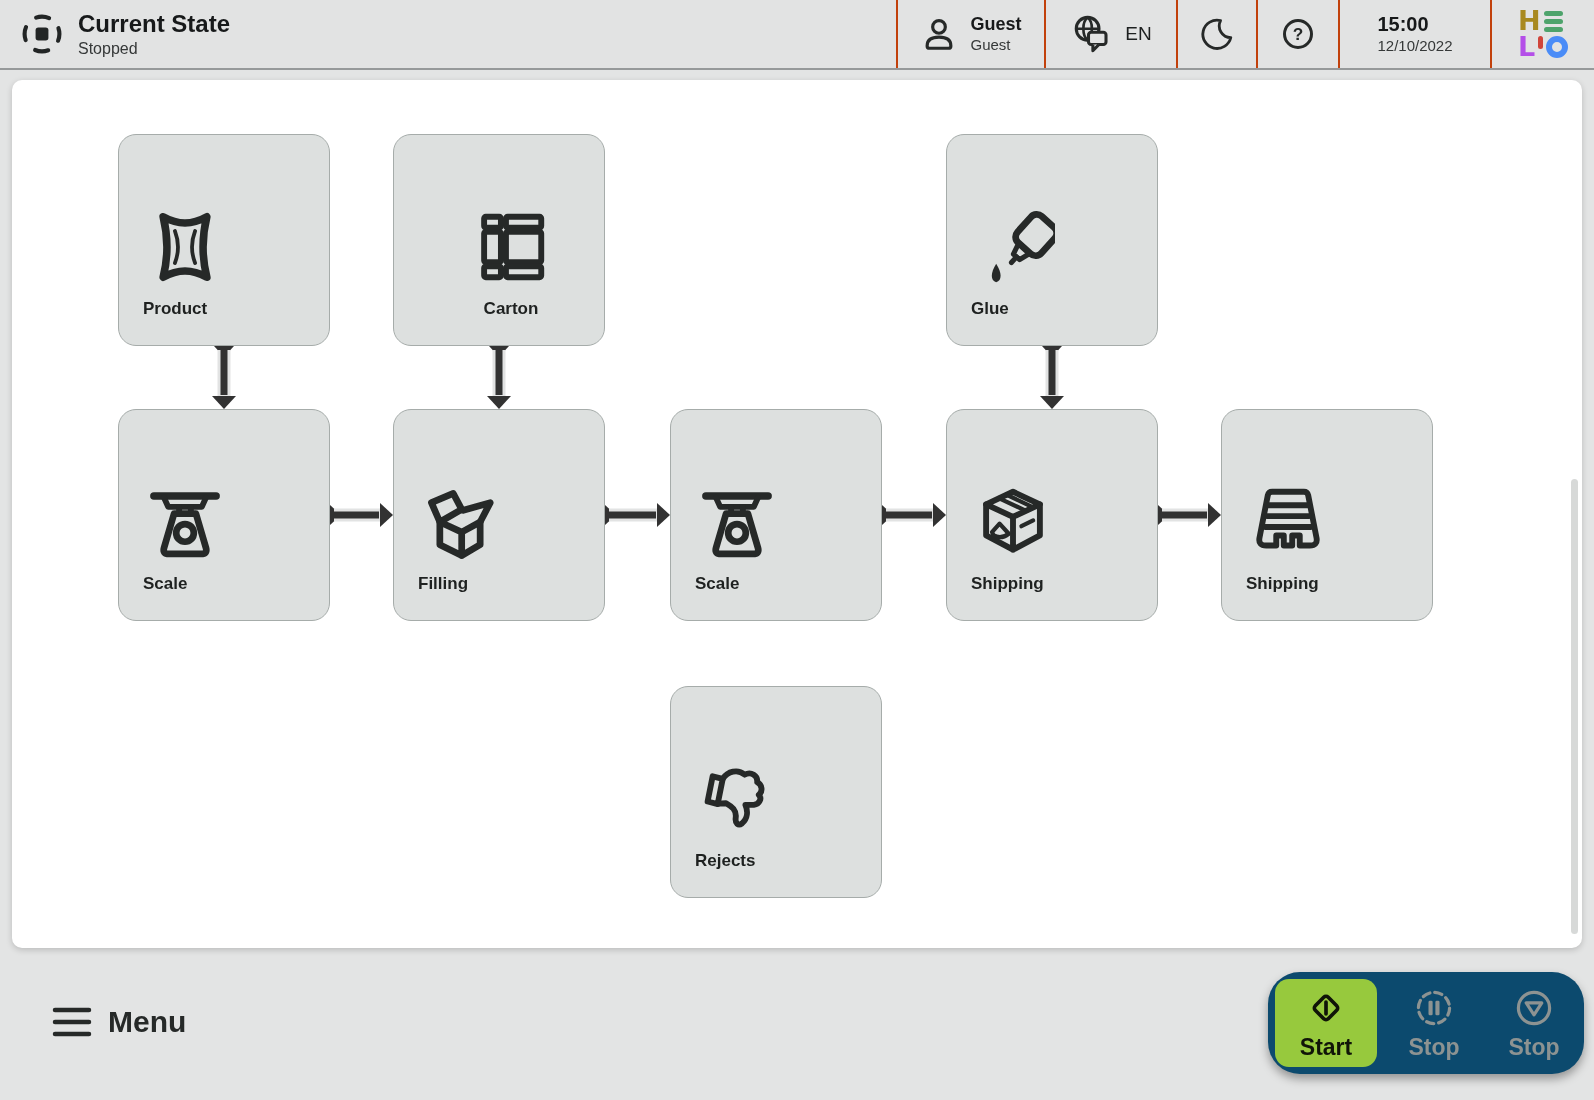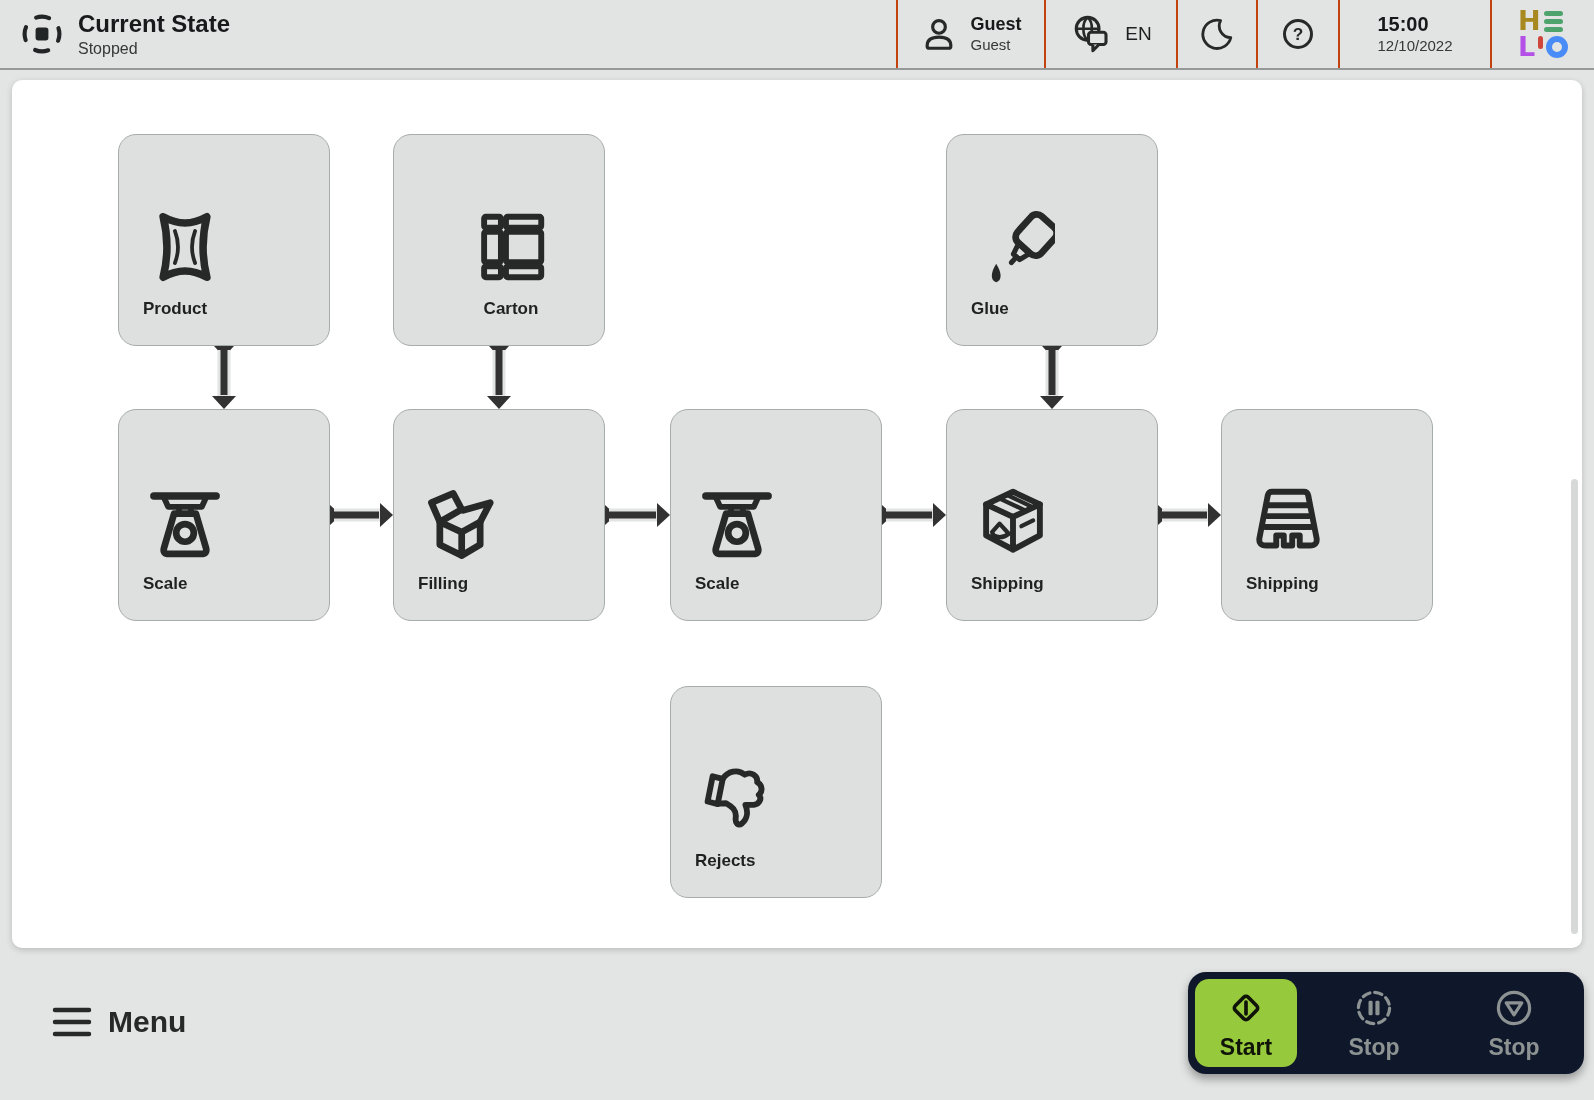--- a/index.html
+++ b/index.html
@@ -81,22 +81,22 @@
 
   
   .footer { position:absolute; left:0; right:0; bottom:0; height:152px; }
   .menu-btn {
     position:absolute; left:52px; bottom:61px;
     display:flex; align-items:center; gap:16px; cursor:pointer; background:none; border:none;
   }
   .menu-btn .menu-label { font-size:30px; font-weight:bold; color:#262928; font-family:"Liberation Sans",sans-serif; }
 
   .dock {
-    position:absolute; right:10px; bottom:26px; width:396px; height:102px;
-    background:#0f172a; border-radius:18px; box-shadow:0 5px 10px rgba(0,0,0,.35);
+    position:absolute; right:10px; bottom:26px; width:316px; height:102px;
+    background:#0c4a6e; border-radius:32px; box-shadow:0 5px 10px rgba(0,0,0,.35);
     display:flex; align-items:center;
   }
   .dock-btn {
     flex:1; height:100%; background:none; border:none; cursor:pointer;
     display:flex; flex-direction:column; align-items:center; justify-content:center; gap:4px;
   }
   .dock-btn .dlabel { font-size:23px; font-weight:bold; color:#8d9392; }
   .dock-btn.active {
     flex:none; width:102px; height:88px; margin:7px;
     background:#97c93d; border-radius:14px;

